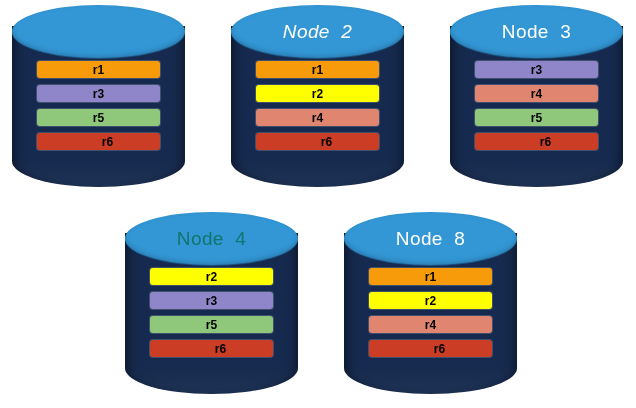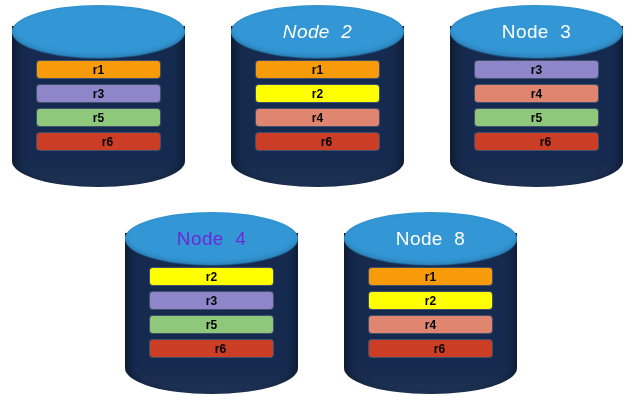--- a/index.html
+++ b/index.html
@@ -135,21 +135,21 @@
       <div class="bars">
         <div class="bar" style="background: rgb(142, 134, 200); color: rgb(0, 0, 0);">r3</div>
         <div class="bar" style="background: rgb(224, 133, 112); color: rgb(0, 0, 0);">r4</div>
         <div class="bar" style="background: rgb(143, 200, 122); color: rgb(0, 0, 0);">r5</div>
         <div class="bar" style="background: rgb(204, 61, 38); color: rgb(0, 0, 0);">r6</div>
       </div>
     </div>
     <div class="node" style="left: 125px; top: 212px;">
       <div class="cyl-body" style="background: rgb(21, 42, 78);"></div>
       <div class="cyl-top" style="background: rgb(51, 151, 214);"></div>
-      <div class="node-label" style="color: #6d28d9;">Node  4</div>
+      <div class="node-label" style="color: #0f766e;">Node  4</div>
       <div class="bars">
         <div class="bar" style="background: rgb(255, 255, 0); color: rgb(0, 0, 0);">r2</div>
         <div class="bar" style="background: rgb(142, 134, 200); color: rgb(0, 0, 0);">r3</div>
         <div class="bar" style="background: rgb(143, 200, 122); color: rgb(0, 0, 0);">r5</div>
         <div class="bar" style="background: rgb(204, 61, 38); color: rgb(0, 0, 0);">r6</div>
       </div>
     </div>
     <div class="node" style="left: 344px; top: 212px;">
       <div class="cyl-body" style="background: rgb(21, 42, 78);"></div>
       <div class="cyl-top" style="background: rgb(51, 151, 214);"></div>

